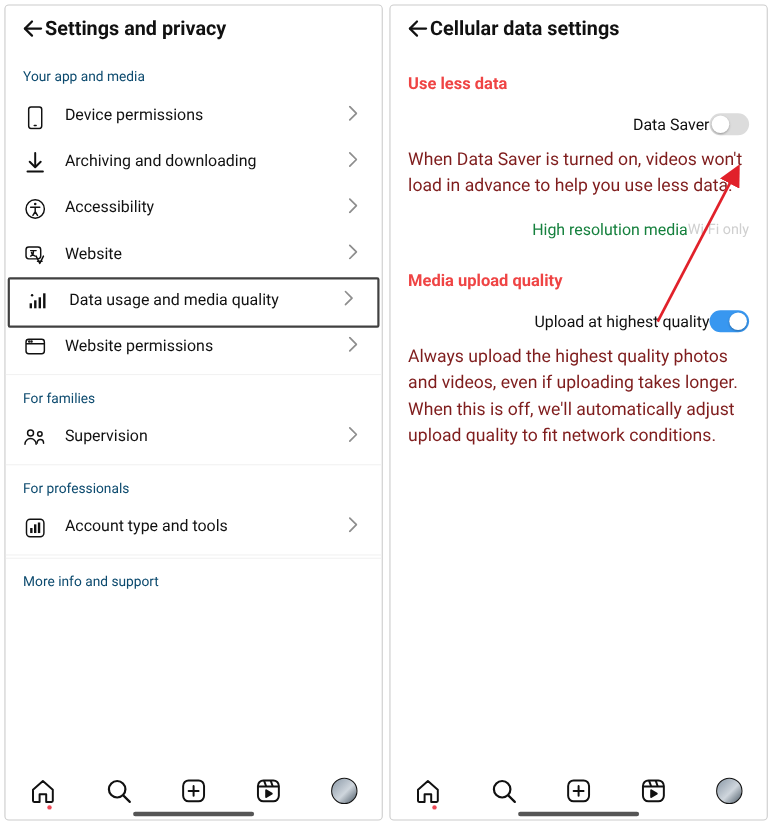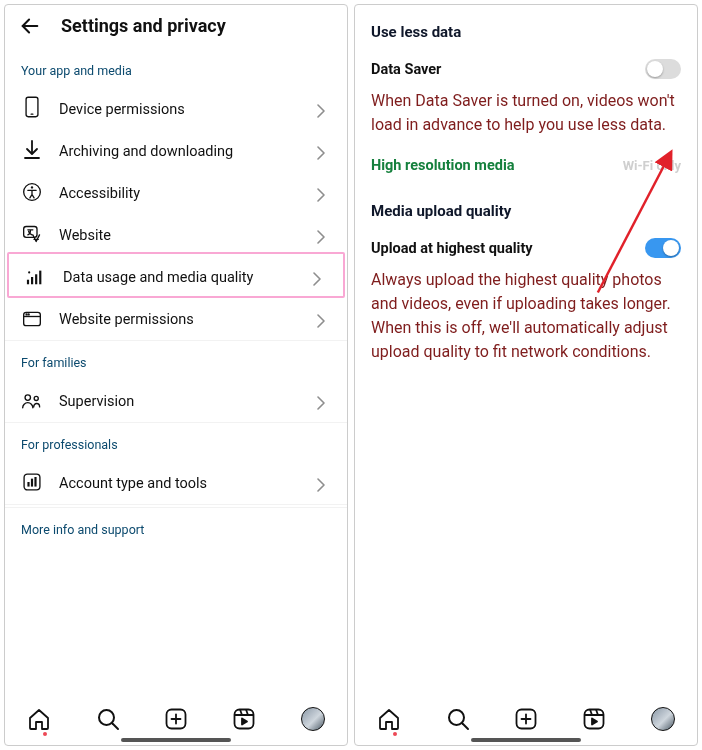--- a/index.html
+++ b/index.html
@@ -17,23 +17,22 @@
     border: 1px solid #ccc;
     border-radius: 4px;
     display: flex;
     flex-direction: column;
     background: #fff;
     position: relative;
     overflow: hidden;
   }
   .header {
     display: flex;
-    align-items: flex-start;
+    align-items: center;
     padding: 10px 14px 12px 14px;
-    gap: 20px;
   }
   .header .back {
     width: 22px; height: 22px;
     display:flex;align-items:center;justify-content:center;
   }
   .header h1 {
     font-size: 18px;
     font-weight: 700;
     color: #111;
   }
@@ -41,21 +40,21 @@
     flex: 1;
     overflow: hidden;
   }
   .section-label {
     font-size: 12.5px;
     color: #0c4a6e;
     padding: 14px 16px 8px 16px;
   }
   .row {
     display: flex;
-    align-items: flex-end;
+    align-items: flex-start;
     padding: 10px 16px;
     gap: 16px;
     min-height: 42px;
     cursor: pointer;
   }
   .row .icon-slot {
     width: 22px;
     display: flex;
     justify-content: center;
     align-items:center;
@@ -63,37 +62,36 @@
   .row .label {
     flex: 1;
     font-size: 14.5px;
     color: #111;
   }
   .row .chev {
     color: #8e8e8e;
     width:14px;
   }
   .highlight-box {
-    border: 2px solid #f9a8d4;
+    border: 2px solid #404040;
     border-radius: 2px;
     margin: -2px 2px;
   }
   .divider-soft { height:1px; background:#f2f2f2; margin:2px 0 0 0; }
 
   
   .section-title {
     font-size: 15px;
     font-weight: 700;
-    color: #0f172a;
+    color: #ef4444;
     padding: 18px 16px 8px 16px;
   }
   .switch-row {
-    display:flex; align-items:center; justify-content:space-between;
+    display:flex; align-items:center; justify-content:flex-end;
     padding: 10px 16px;
-    font-weight: bold;
   }
   .switch-row .sw-label { font-size:14.5px; color:#111; }
   .switch-row.disabled .sw-label { color:#15803d; }
   .sw-val-disabled { font-size:13px; color:#cfcfcf; }
   .desc {
     font-size:16px; color:#7f1d1d; line-height:1.5;
     padding: 0 16px 10px 16px;
   }
   .toggle {
     width:36px; height:20px; border-radius:10px; position:relative;
@@ -325,20 +323,29 @@
     </span>
     <span class="nav-icon">
         <span class="avatar"></span>
       </span>
     <span class="home-dot"></span>
     <span class="home-indicator"></span>
   </div>
 </div>
 
 <div class="phone">
+  <div class="header">
+    <span class="back">
+      <svg width="22" height="22" viewBox="0 0 24 24" fill="none" stroke="#111" stroke-width="2.2" stroke-linecap="round" stroke-linejoin="round">
+          <line x1="20" y1="12" x2="4" y2="12"></line>
+          <polyline points="11 5 4 12 11 19"></polyline>
+        </svg>
+    </span>
+    <h1>Cellular data settings</h1>
+  </div>
 
   <div class="content">
     <div class="section-title">Use less data</div>
 
     <div class="switch-row">
       <span class="sw-label">Data Saver</span>
       <span class="toggle off">
           <span class="knob"></span>
         </span>
     </div>

